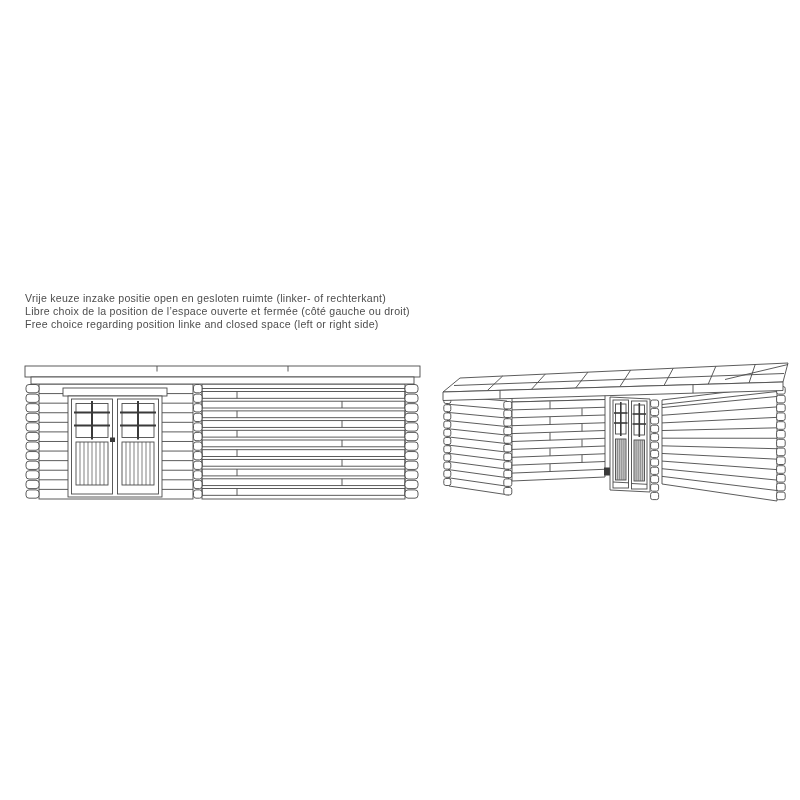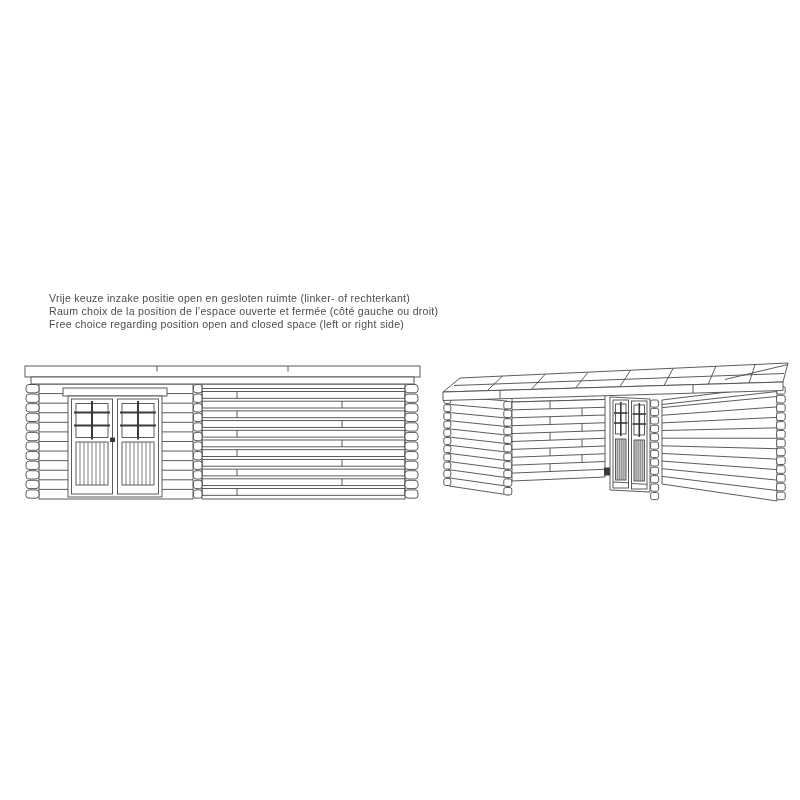--- a/index.html
+++ b/index.html
@@ -1,33 +1,33 @@
 <!DOCTYPE html>
 <html><head>
 <meta charset="utf-8">
 <style>
   html,body{margin:0;padding:0;background:#fff;}
   #canvas{position:relative;width:800px;height:800px;background:#fff;overflow:hidden;
           font-family:"Liberation Sans", sans-serif;}
   #text-block{position:absolute;left:25px;top:292px;width:520px;}
-  #text-block .tline{font-size:10.6px;line-height:13.2px;color:#4d4d4d;letter-spacing:.25px;white-space:nowrap;margin-left:24px;}
+  #text-block .tline{font-size:10.6px;line-height:13.2px;color:#4d4d4d;letter-spacing:.25px;white-space:nowrap;}
   .fig{position:absolute;}
   #fig-elevation{left:22px;top:360px;}
   #fig-perspective{left:432px;top:352px;}
   svg{display:block;}
 </style>
 </head>
 <body>
 
 <div id="canvas">
 
   <div id="text-block">
     <div class="tline">Vrije keuze inzake positie open en gesloten ruimte (linker- of rechterkant)</div>
-    <div class="tline">Raum choix de la position de l’espace ouverte et fermée (côté gauche ou droit)</div>
-    <div class="tline">Free choice regarding position open and closed space (left or right side)</div>
+    <div class="tline">Libre choix de la position de l’espace ouverte et fermée (côté gauche ou droit)</div>
+    <div class="tline">Free choice regarding position linke and closed space (left or right side)</div>
   </div>
 
   <div class="fig" id="fig-elevation">
     <svg id="elev" width="400" height="150" viewBox="0 0 400 150" role="img">
         <g>
           <rect x="17" y="24" width="154" height="115" fill="none" stroke="#4a4a4a" stroke-width="0.9"></rect>
           <line x1="17" y1="33.58" x2="171" y2="33.58" stroke="#4a4a4a" stroke-width="0.9"></line>
           <line x1="17" y1="43.16" x2="171" y2="43.16" stroke="#4a4a4a" stroke-width="0.9"></line>
           <line x1="17" y1="52.74" x2="171" y2="52.74" stroke="#4a4a4a" stroke-width="0.9"></line>
           <line x1="17" y1="62.32" x2="171" y2="62.32" stroke="#4a4a4a" stroke-width="0.9"></line>

